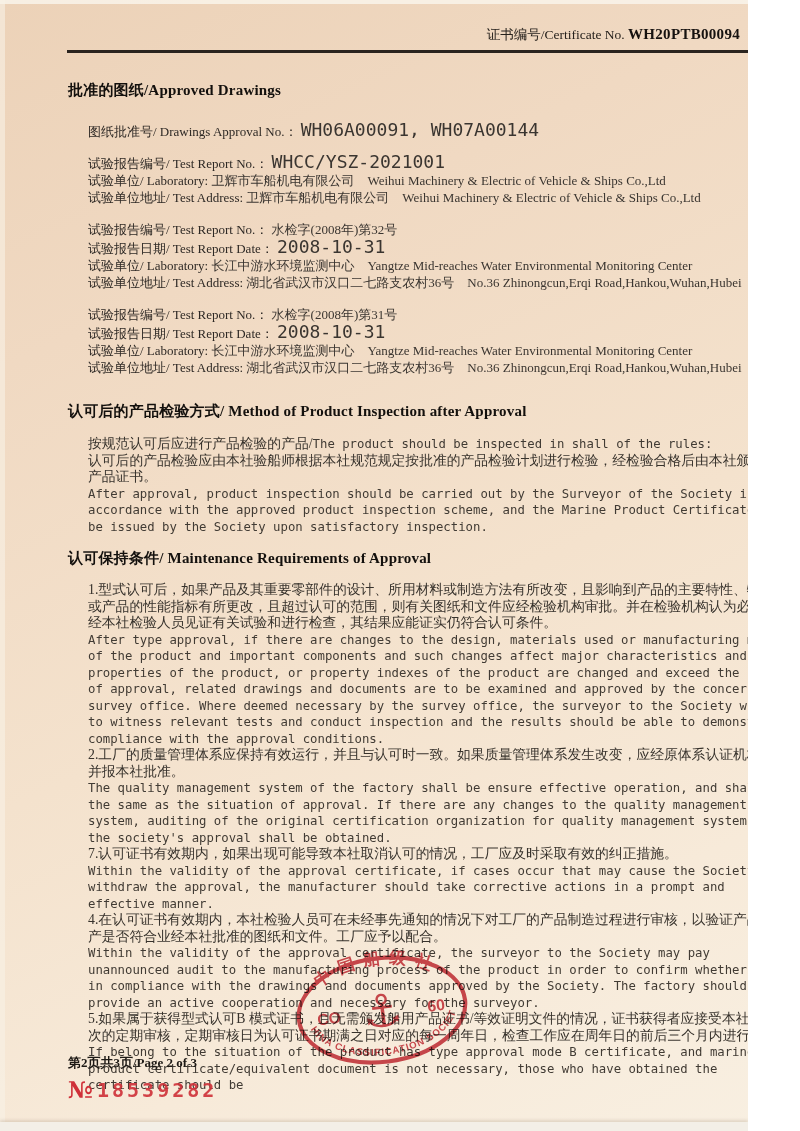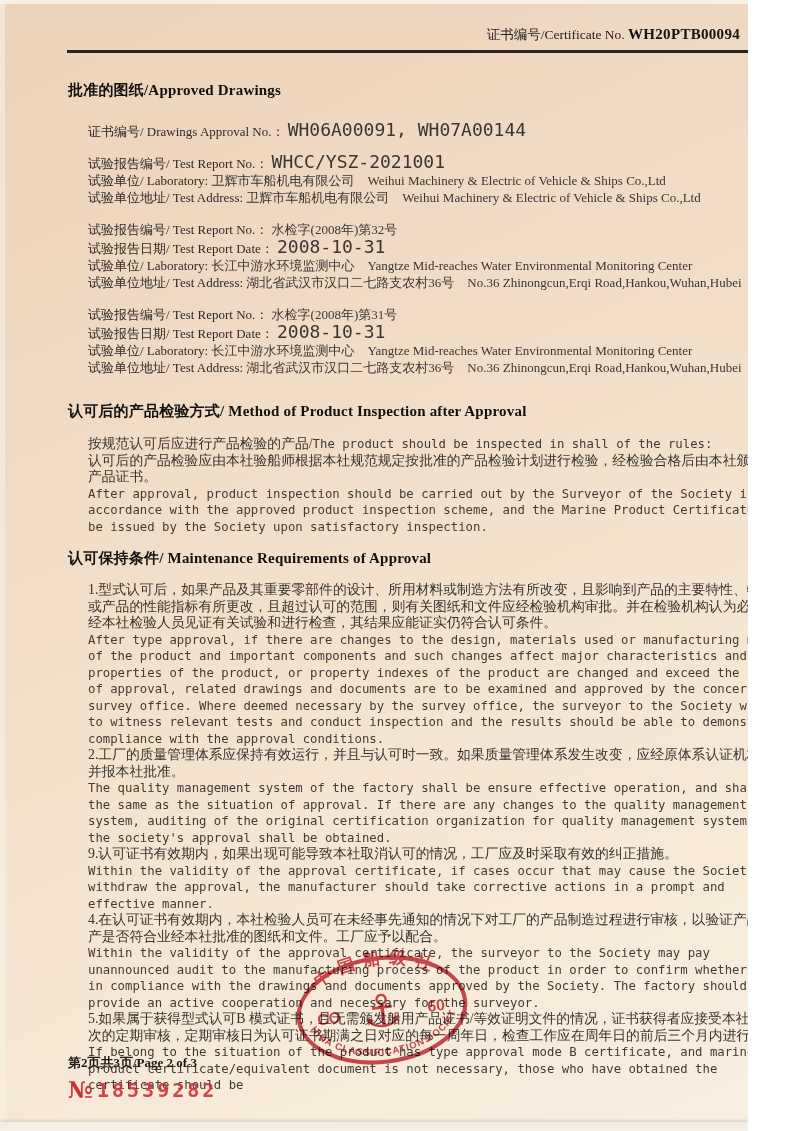--- a/index.html
+++ b/index.html
@@ -64,21 +64,21 @@
   <div class="edge-top"></div>
   <div class="edge-left"></div>
 
   <div class="header"><span>证书编号/Certificate No. </span><b>WH20PTB00094</b></div>
   <div class="top-rule"></div>
 
   <div class="content">
 
     <h2 class="h-drawings">批准的图纸/Approved Drawings</h2>
     <div class="drawings-row indent">
-      <span class="lbl">证书编号/ Drawings Approval No.：</span>
+      <span class="lbl">图纸批准号/ Drawings Approval No.：</span>
       <span class="val mono">WH06A00091, WH07A00144</span>
     </div>
 
 
     <div class="report indent">
       <div class="row"><span class="lbl">试验报告编号/ Test Report No.：</span>  <span class="val mono">WHCC/YSZ-2021001</span></div>
       <div class="row"><span class="lbl">试验单位/ Laboratory: </span><span class="val">卫辉市车船机电有限公司    Weihui Machinery &amp; Electric of Vehicle &amp; Ships Co.,Ltd</span></div>
       <div class="row"><span class="lbl">试验单位地址/ Test Address: </span><span class="val">卫辉市车船机电有限公司    Weihui Machinery &amp; Electric of Vehicle &amp; Ships Co.,Ltd</span></div>
     </div>
 
@@ -107,21 +107,21 @@
     <div class="body-block indent">
       <div class="maint-item">
         <div class="zh">1.型式认可后，如果产品及其重要零部件的设计、所用材料或制造方法有所改变，且影响到产品的主要特性、特征；或产品的性能指标有所更改，且超过认可的范围，则有关图纸和文件应经检验机构审批。并在检验机构认为必要时，经本社检验人员见证有关试验和进行检查，其结果应能证实仍符合认可条件。</div>
         <div class="en">After type approval, if there are changes to the design, materials used or manufacturing method of the product and important components and such changes affect major characteristics and properties of the product, or property indexes of the product are changed and exceed the scope of approval, related drawings and documents are to be examined and approved by the concerned survey office. Where deemed necessary by the survey office, the surveyor to the Society will go to witness relevant tests and conduct inspection and the results should be able to demonstrate compliance with the approval conditions.</div>
       </div>
       <div class="maint-item">
         <div class="zh">2.工厂的质量管理体系应保持有效运行，并且与认可时一致。如果质量管理体系发生改变，应经原体系认证机构审核并报本社批准。</div>
         <div class="en">The quality management system of the factory shall be ensure effective operation, and shall be the same as the situation of approval. If there are any changes to the quality management system, auditing of the original certification organization for quality management system and the society's approval shall be obtained.</div>
       </div>
       <div class="maint-item">
-        <div class="zh">9.认可证书有效期内，如果出现可能导致本社取消认可的情况，工厂应及时采取有效的纠正措施。</div>
+        <div class="zh">7.认可证书有效期内，如果出现可能导致本社取消认可的情况，工厂应及时采取有效的纠正措施。</div>
         <div class="en">Within the validity of the approval certificate, if cases occur that may cause the Society to withdraw the approval, the manufacturer should take corrective actions in a prompt and effective manner.</div>
       </div>
       <div class="maint-item">
         <div class="zh">4.在认可证书有效期内，本社检验人员可在未经事先通知的情况下对工厂的产品制造过程进行审核，以验证产品的生产是否符合业经本社批准的图纸和文件。工厂应予以配合。</div>
         <div class="en">Within the validity of the approval certificate, the surveyor to the Society may pay unannounced audit to the manufacturing process of the product in order to confirm whether it is in compliance with the drawings and documents approved by the Society. The factory should provide an active cooperation and necessary for the surveyor.</div>
       </div>
       <div class="maint-item">
         <div class="zh">5.如果属于获得型式认可B 模式证书，且无需颁发船用产品证书/等效证明文件的情况，证书获得者应接受本社每年一次的定期审核，定期审核日为认可证书期满之日对应的每一周年日，检查工作应在周年日的前后三个月内进行。</div>
         <div class="en">If belong to the situation of the product has type approval mode B certificate, and marine product certificate/equivalent document is not necessary, those who have obtained the certificate should be</div>
       </div>

